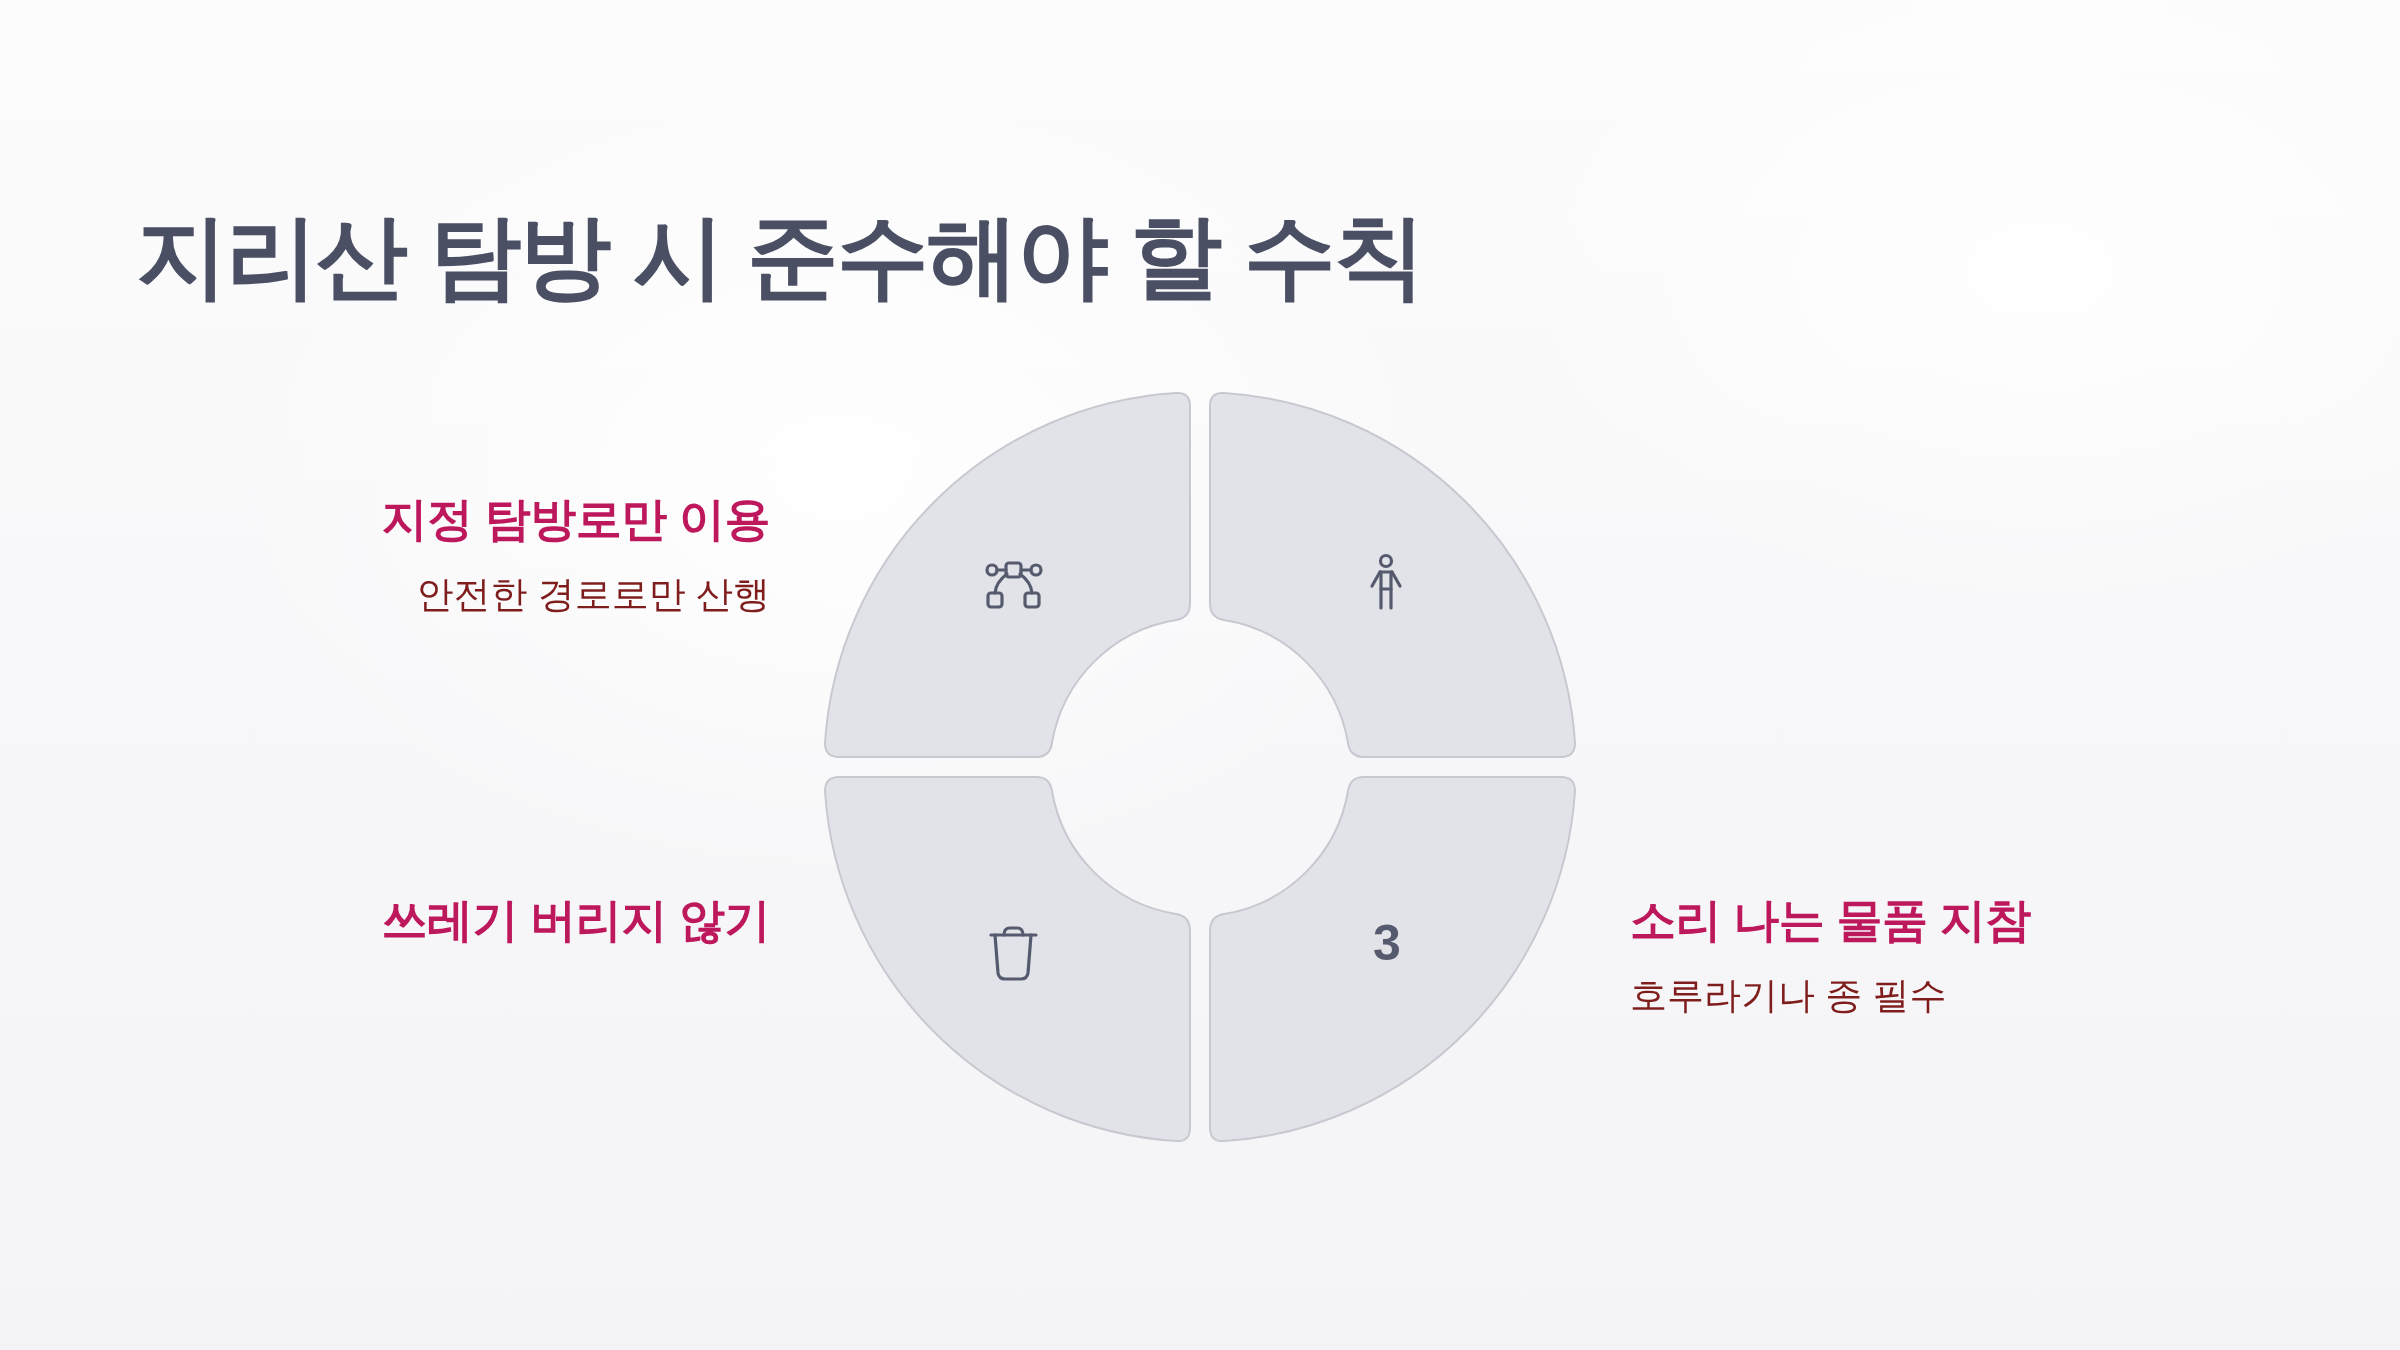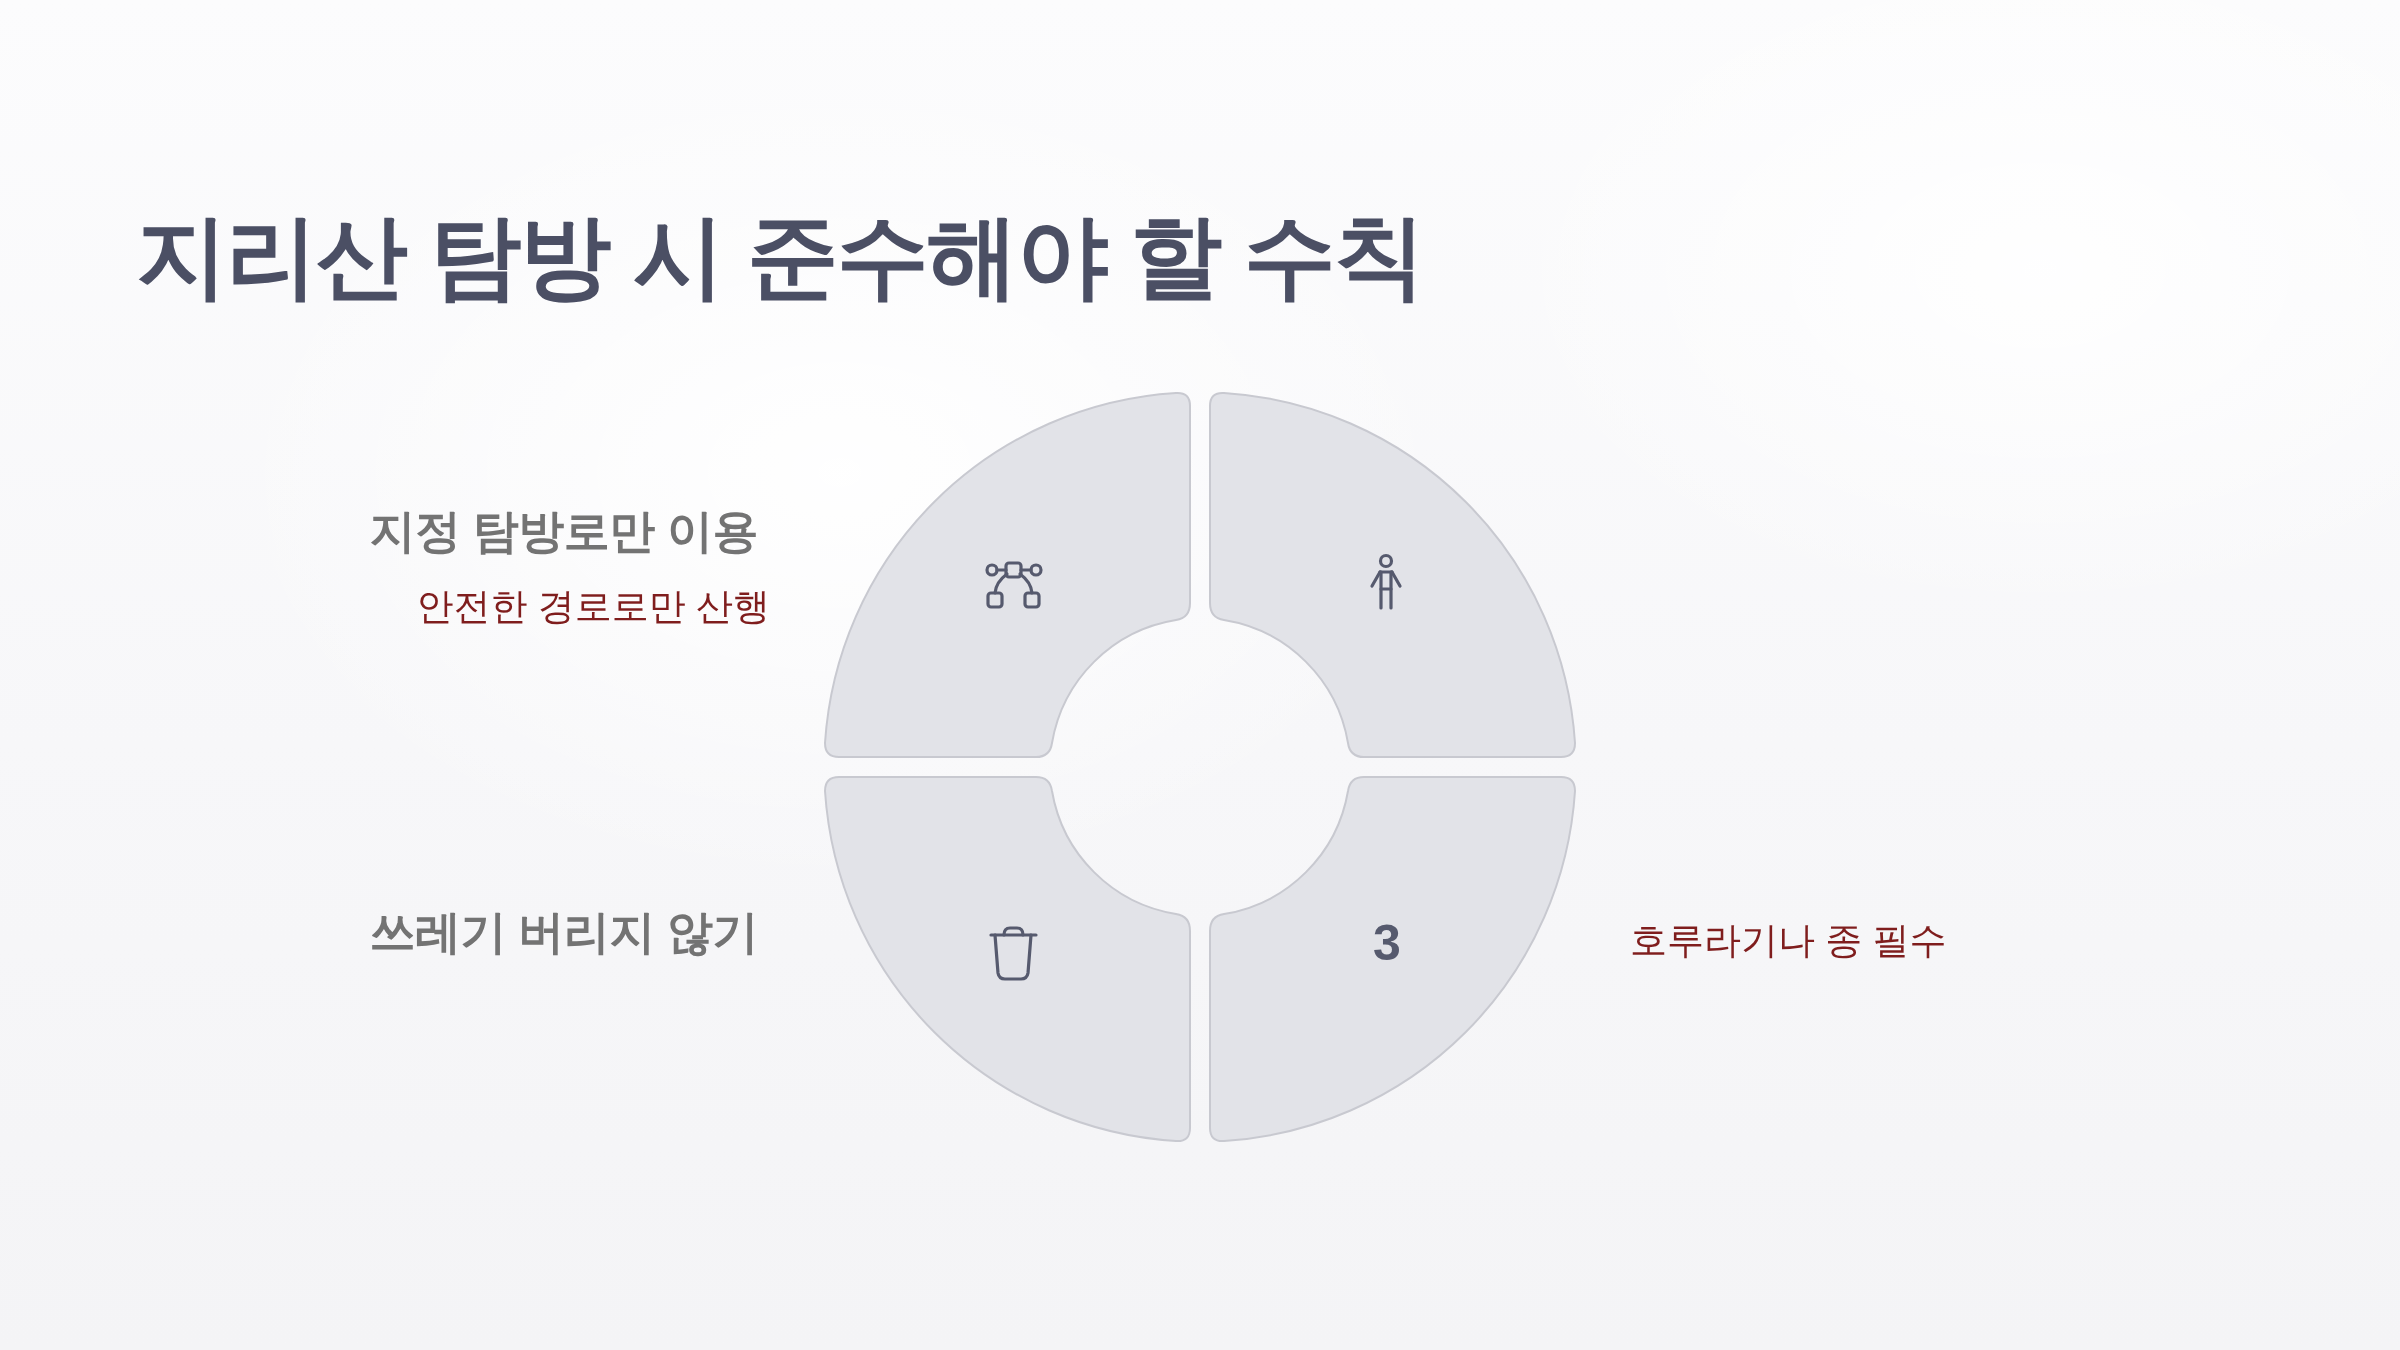--- a/index.html
+++ b/index.html
@@ -70,25 +70,25 @@
   }
   .item.left {
     text-align: right;
   }
   .item.right {
     text-align: left;
   }
   .item-heading {
     font-size: 46px;
     font-weight: 700;
-    color: #737373;
+    color: #be185d;
     line-height: 1.2;
     letter-spacing: -0.5px;
     white-space: nowrap;
-    margin: 12px;
+    margin: 0;
   }
   .item-desc {
     font-size: 37px;
     font-weight: 400;
     color: #7f1d1d;
     line-height: 1.2;
     margin-top: 26px;
     white-space: nowrap;
   }
 </style>
@@ -154,14 +154,15 @@
 </div>
 
 <div class="item right" style="left:1630px; top:492px;">
 </div>
 
 <div class="item left" style="left:170px; top:893px; width:600px;">
   <div class="item-heading">쓰레기 버리지 않기</div>
 </div>
 
 <div class="item right" style="left:1630px; top:893px;">
+  <div class="item-heading">소리 나는 물품 지참</div>
   <div class="item-desc">호루라기나 종 필수</div>
 </div>
 
 </body></html>

